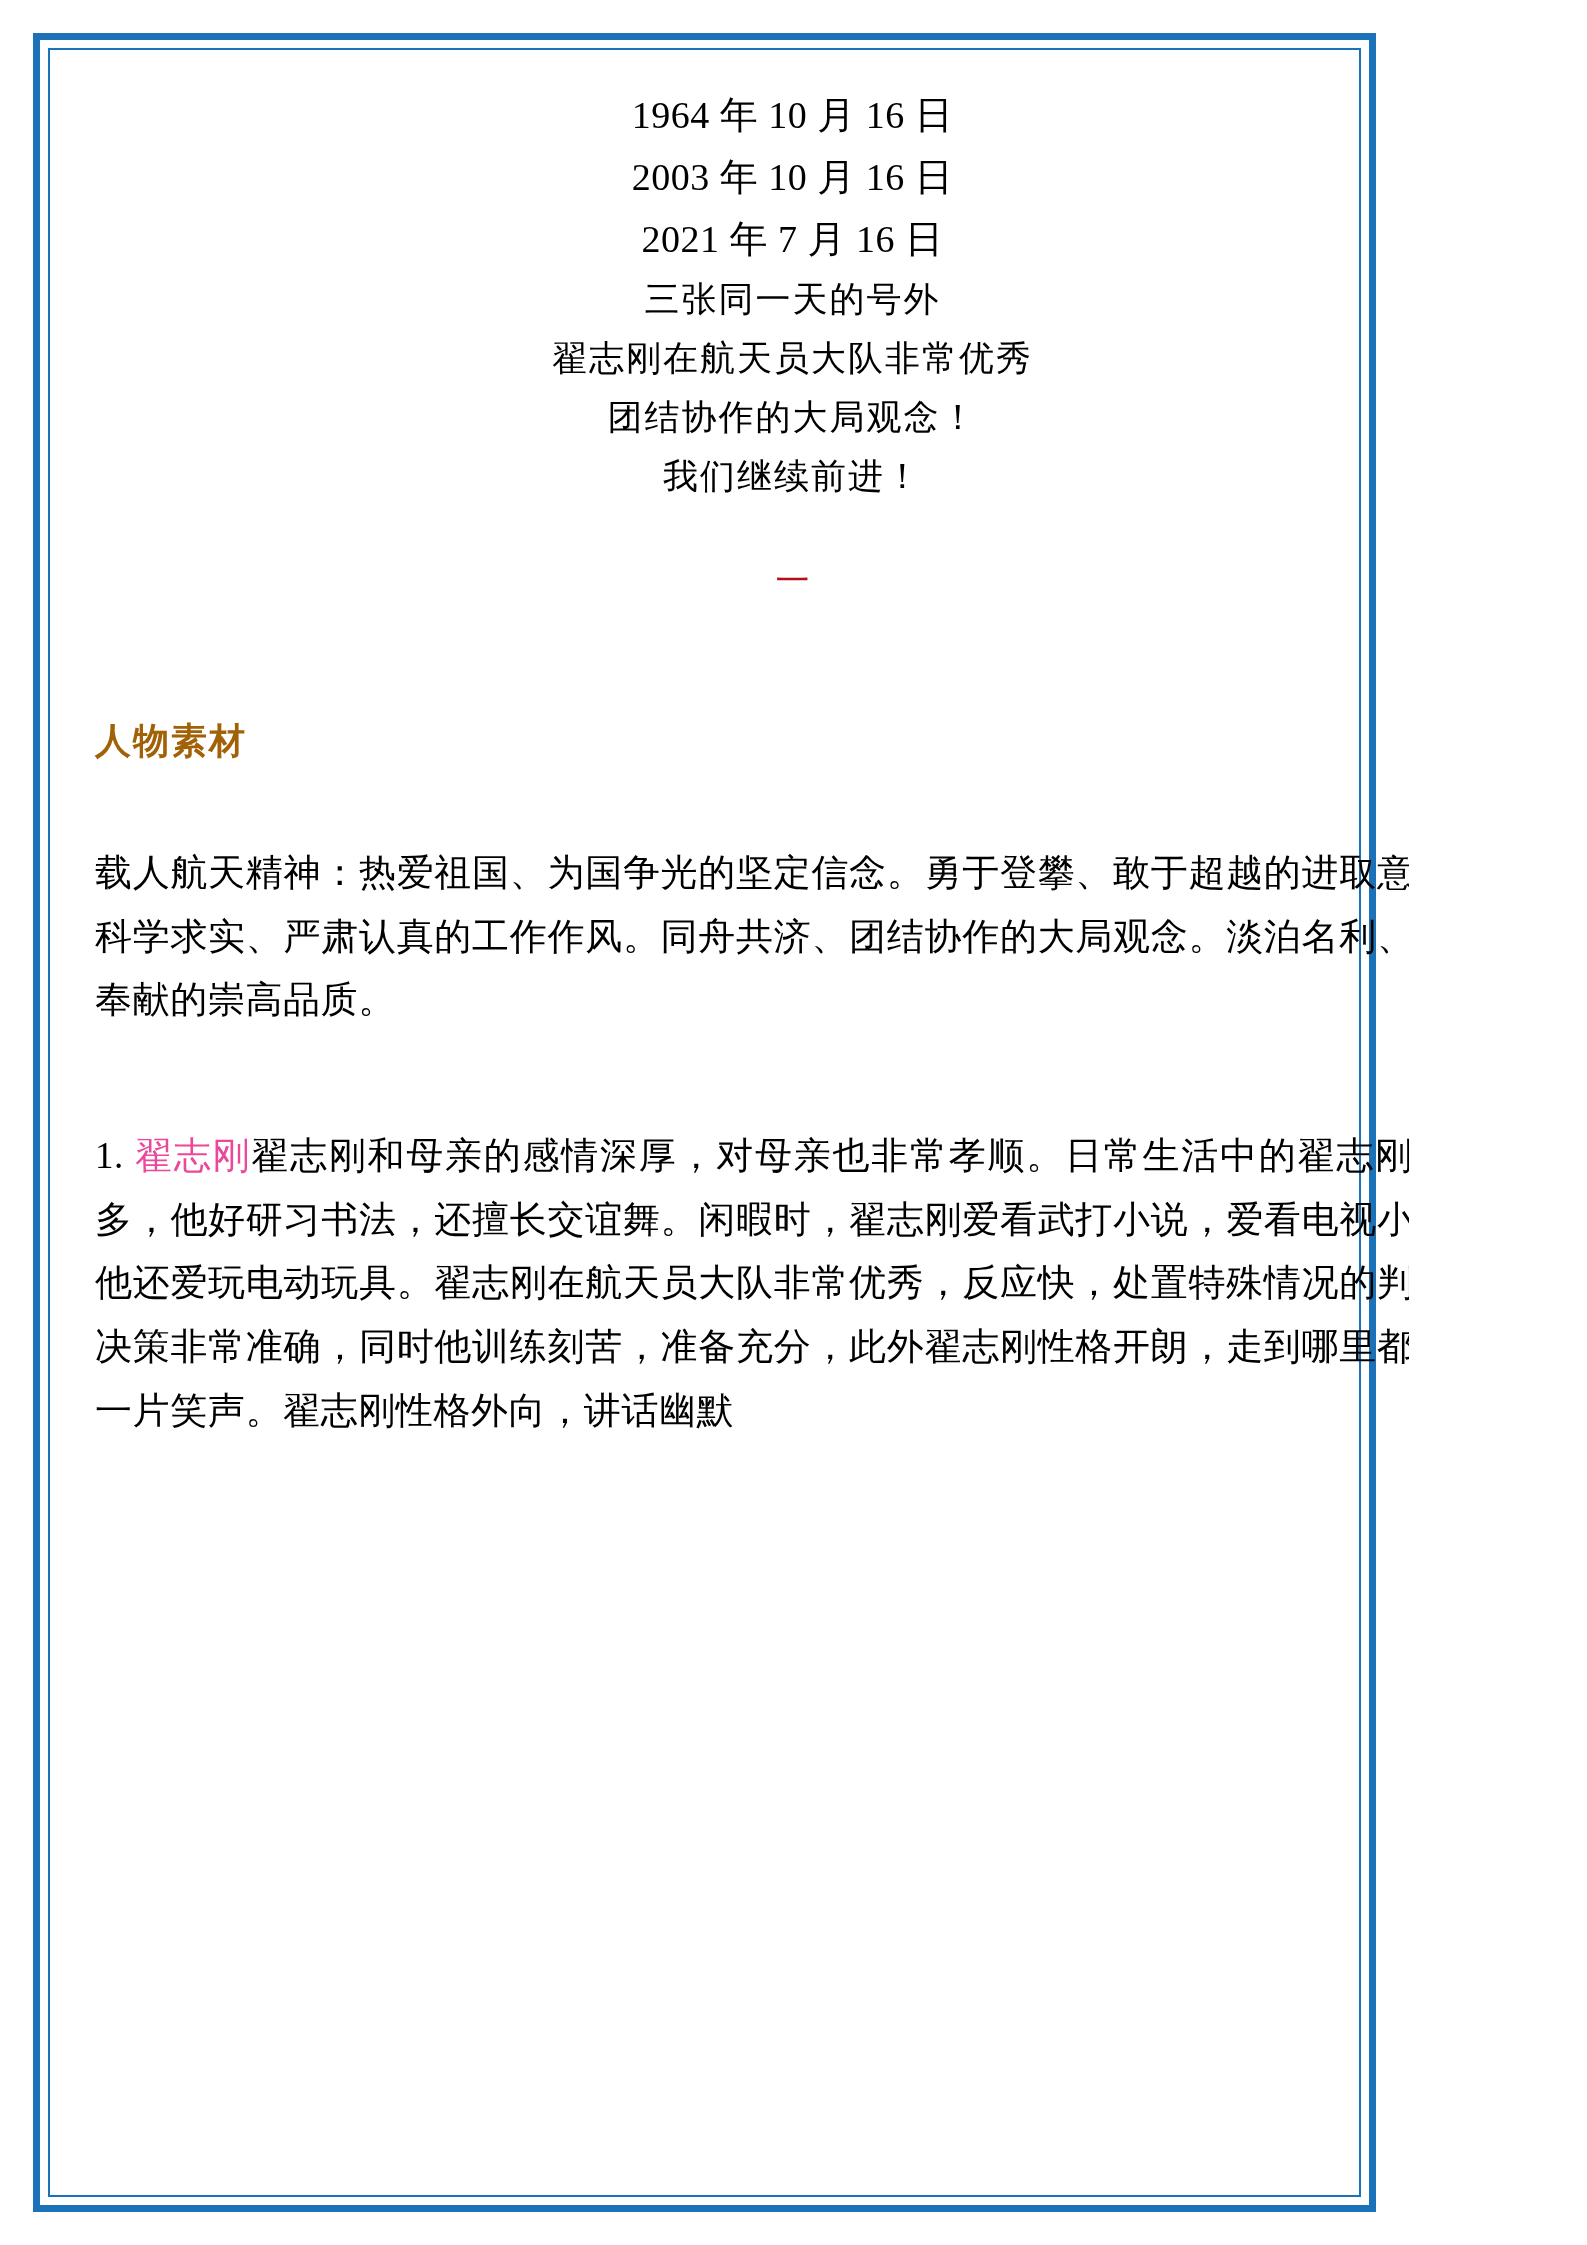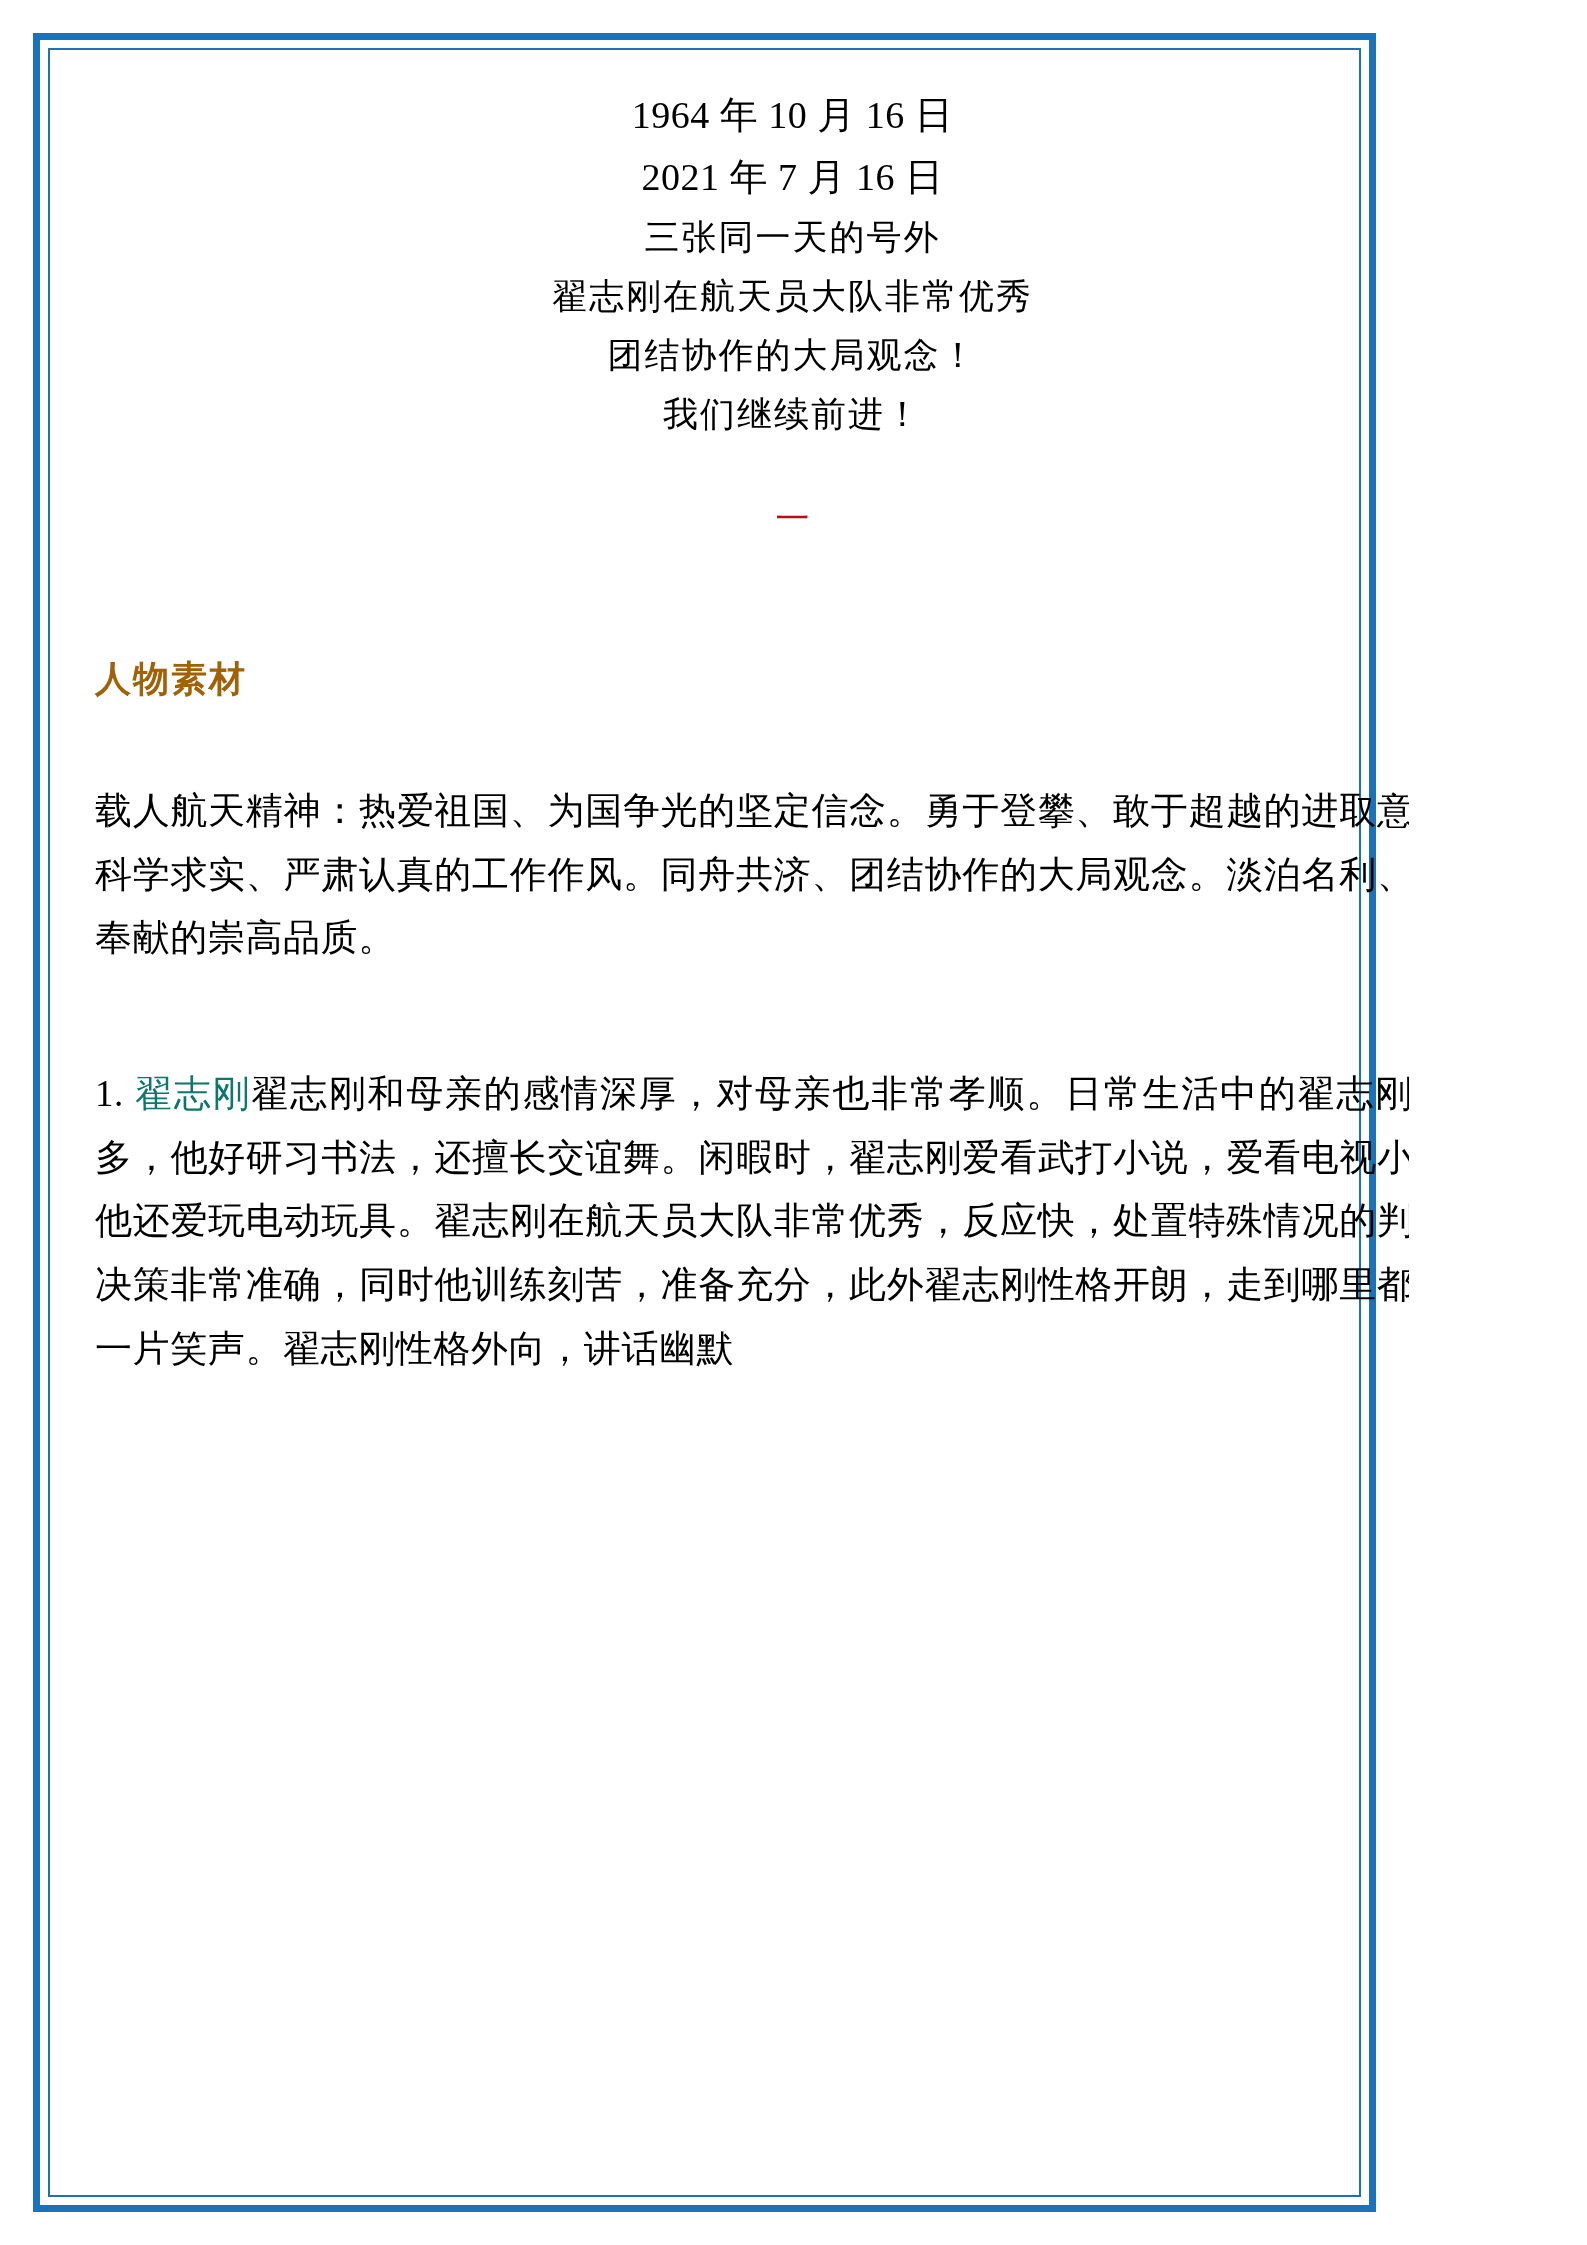--- a/index.html
+++ b/index.html
@@ -78,38 +78,39 @@
     color: #000000;
     margin: 78px 0 0 0;
     text-align: justify;
     text-justify: inter-ideograph;
     letter-spacing: 0.6px;
   }
   .body-para.numbered {
     margin-top: 92px;
   }
   .red-text {
-    color: #0f766e;
+    color: #ec4899;
   }
   .num-prefix {
     font-family: "Liberation Serif", "DejaVu Serif", serif;
   }
 </style>
 </head>
 <body>
 
 <div class="page">
 
   <div class="page-border-outer"></div>
   <div class="page-border-inner"></div>
 
   <div class="content">
 
     <div>
       <p class="hdr-line">1964 年 10 月 16 日</p>
+      <p class="hdr-line">2003 年 10 月 16 日</p>
       <p class="hdr-line">2021 年 7 月 16 日</p>
       <p class="hdr-line cjk">三张同一天的号外</p>
       <p class="hdr-line cjk">翟志刚在航天员大队非常优秀</p>
       <p class="hdr-line cjk">团结协作的大局观念！</p>
       <p class="hdr-line cjk">我们继续前进！</p>
     </div>
 
     <div class="sep-mark">一</div>
 
     <h2 class="section-heading">人物素材</h2>

